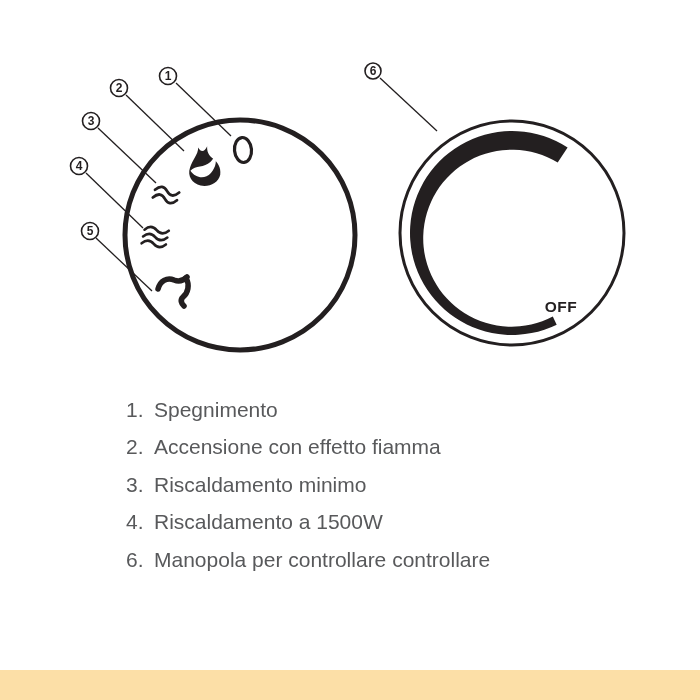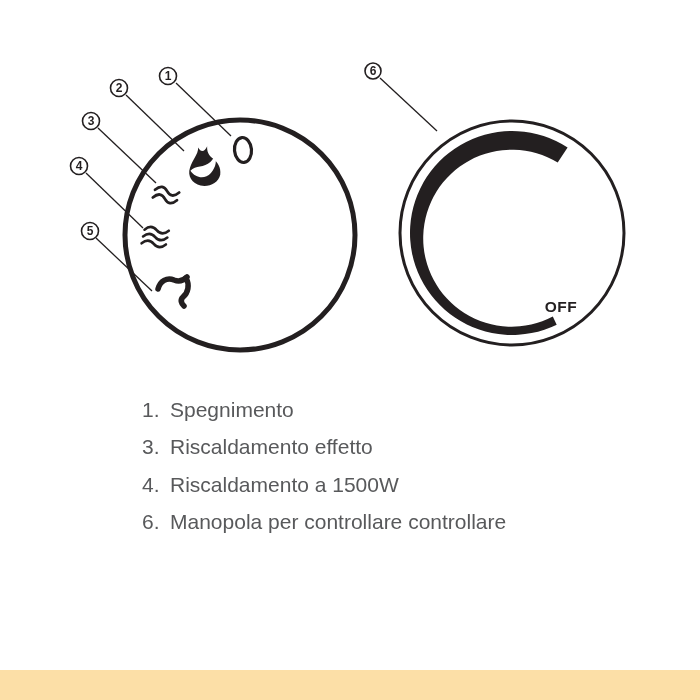--- a/index.html
+++ b/index.html
@@ -2,21 +2,21 @@
 <html><head>
 <meta charset="utf-8">
 <style>
   html,body{margin:0;padding:0;}
   body{
     width:700px;height:700px;position:relative;background:#ffffff;
     font-family:"Liberation Sans", sans-serif;overflow:hidden;
   }
   #diagram{position:absolute;left:0;top:0;}
   .legend{
-    position:absolute;left:142px;top:391px;
+    position:absolute;left:126px;top:391px;
     color:#58595b;font-size:21px;line-height:37.4px;
     font-family:"Liberation Sans", sans-serif;
   }
   .legend-row{white-space:nowrap;}
   .legend-num{display:inline-block;min-width:24px;}
   .legend-label{margin-left:4px;}
   .accent-bar{
     position:absolute;left:0;top:670px;width:700px;height:30px;
     background:#fcdfa7;
   }
@@ -94,21 +94,24 @@
     <path d="M1,16 C3,8 10,4 17,7 C22,9 26,8 30,4"></path>
     <path d="M29,5 C33,12 31,20 26,24 C23,27 24,30 27,33"></path>
   </g>
 </svg>
 
 <div class="legend">
   <div class="legend-row">
     <span class="legend-num">1.</span><span class="legend-label">Spegnimento</span>
   </div>
   <div class="legend-row">
-    <span class="legend-num">3.</span><span class="legend-label">Riscaldamento effetto</span>
+    <span class="legend-num">2.</span><span class="legend-label">Accensione con effetto fiamma</span>
+  </div>
+  <div class="legend-row">
+    <span class="legend-num">3.</span><span class="legend-label">Riscaldamento minimo</span>
   </div>
   <div class="legend-row">
     <span class="legend-num">4.</span><span class="legend-label">Riscaldamento a 1500W</span>
   </div>
   <div class="legend-row">
     <span class="legend-num">6.</span><span class="legend-label">Manopola per controllare controllare</span>
   </div>
 </div>
 
 <div class="accent-bar"></div>

